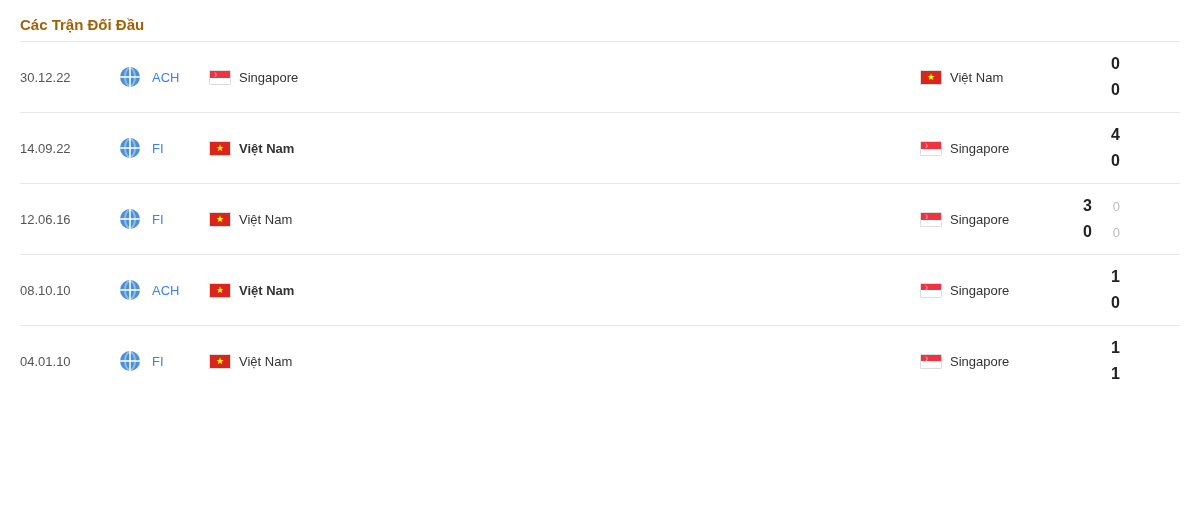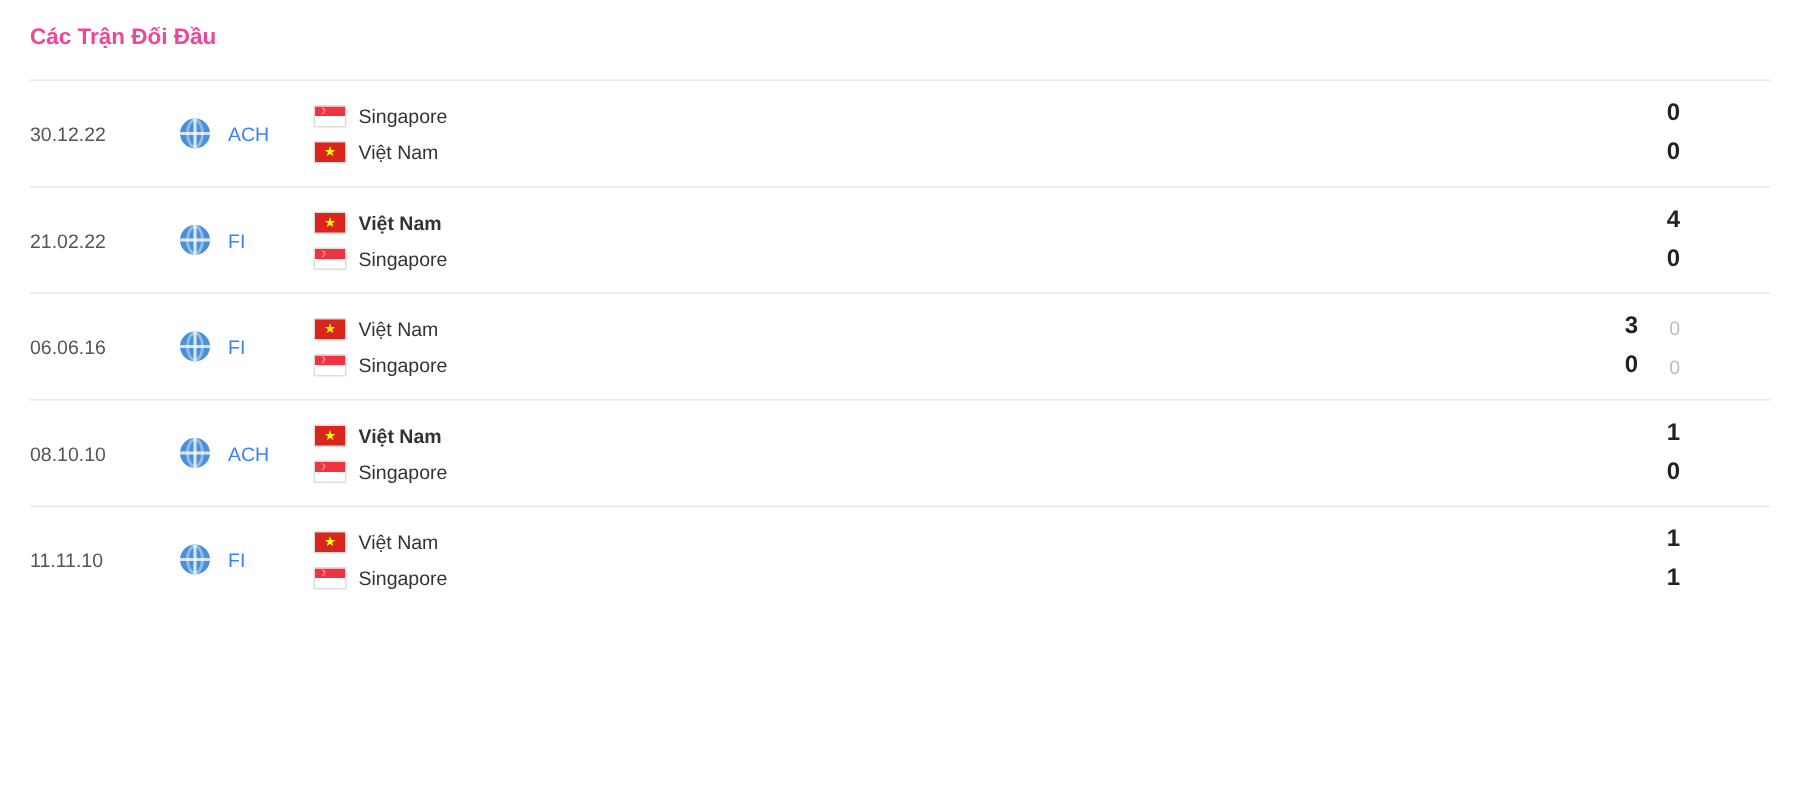--- a/index.html
+++ b/index.html
@@ -9,22 +9,22 @@
       color: #333;
       font-size: 14px;
     }
     .container {
       max-width: 1200px;
       padding: 16px 20px;
     }
     .section-title {
       font-size: 15px;
       font-weight: 600;
-      color: #ec4899;
-      margin-bottom: 12px;
+      color: #a16207;
+      margin-bottom: 0;
       padding-bottom: 8px;
     }
     .match-group {
       display: flex;
       align-items: center;
       border-top: 1px solid #e8e8e8;
       padding: 10px 0;
     }
     .match-date {
       width: 100px;
@@ -35,21 +35,21 @@
     .match-type-label {
       width: 45px;
       font-size: 13px;
       color: #3b82f6;
       flex-shrink: 0;
       margin-right: 12px;
     }
     .teams-block {
       flex: 1;
       display: flex;
-      flex-direction: column;
+      flex-direction: row;
       gap: 0;
       justify-content: space-between;
     }
     .team-row {
       display: flex;
       align-items: center;
       gap: 8px;
       height: 24px;
     }
     .team-name {
@@ -165,21 +165,21 @@
           <div class="score-row">
             <span class="score-main">0</span>
           </div>
           <div class="score-row">
             <span class="score-main">0</span>
           </div>
         </div>
         <div class="extra-col"></div>
       </div>
       <div class="match-group">
-        <div class="match-date">21.02.22</div>
+        <div class="match-date">14.09.22</div>
         <div style="width: 28px; display: flex; align-items: center; margin-right: 4px; flex-shrink: 0;">
           <div class="globe-icon">
             <div style="position: absolute; width: 100%; height: 2px; background: rgba(255, 255, 255, 0.55); top: 50%; transform: translateY(-50%);"></div>
             <div style="position: absolute; width: 2px; height: 100%; background: rgba(255, 255, 255, 0.55); left: 50%; transform: translateX(-50%);"></div>
             <div style="position: absolute; width: 60%; height: 100%; border: 2px solid rgba(255, 255, 255, 0.4); border-radius: 50%; left: 20%;"></div>
           </div>
         </div>
         <div class="match-type-label">FI</div>
         <div class="teams-block">
           <div class="team-row">
@@ -199,21 +199,21 @@
           <div class="score-row">
             <span class="score-main">4</span>
           </div>
           <div class="score-row">
             <span class="score-main">0</span>
           </div>
         </div>
         <div class="extra-col"></div>
       </div>
       <div class="match-group">
-        <div class="match-date">06.06.16</div>
+        <div class="match-date">12.06.16</div>
         <div style="width: 28px; display: flex; align-items: center; margin-right: 4px; flex-shrink: 0;">
           <div class="globe-icon">
             <div style="position: absolute; width: 100%; height: 2px; background: rgba(255, 255, 255, 0.55); top: 50%; transform: translateY(-50%);"></div>
             <div style="position: absolute; width: 2px; height: 100%; background: rgba(255, 255, 255, 0.55); left: 50%; transform: translateX(-50%);"></div>
             <div style="position: absolute; width: 60%; height: 100%; border: 2px solid rgba(255, 255, 255, 0.4); border-radius: 50%; left: 20%;"></div>
           </div>
         </div>
         <div class="match-type-label">FI</div>
         <div class="teams-block">
           <div class="team-row">
@@ -269,21 +269,21 @@
           <div class="score-row">
             <span class="score-main">1</span>
           </div>
           <div class="score-row">
             <span class="score-main">0</span>
           </div>
         </div>
         <div class="extra-col"></div>
       </div>
       <div class="match-group">
-        <div class="match-date">11.11.10</div>
+        <div class="match-date">04.01.10</div>
         <div style="width: 28px; display: flex; align-items: center; margin-right: 4px; flex-shrink: 0;">
           <div class="globe-icon">
             <div style="position: absolute; width: 100%; height: 2px; background: rgba(255, 255, 255, 0.55); top: 50%; transform: translateY(-50%);"></div>
             <div style="position: absolute; width: 2px; height: 100%; background: rgba(255, 255, 255, 0.55); left: 50%; transform: translateX(-50%);"></div>
             <div style="position: absolute; width: 60%; height: 100%; border: 2px solid rgba(255, 255, 255, 0.4); border-radius: 50%; left: 20%;"></div>
           </div>
         </div>
         <div class="match-type-label">FI</div>
         <div class="teams-block">
           <div class="team-row">

